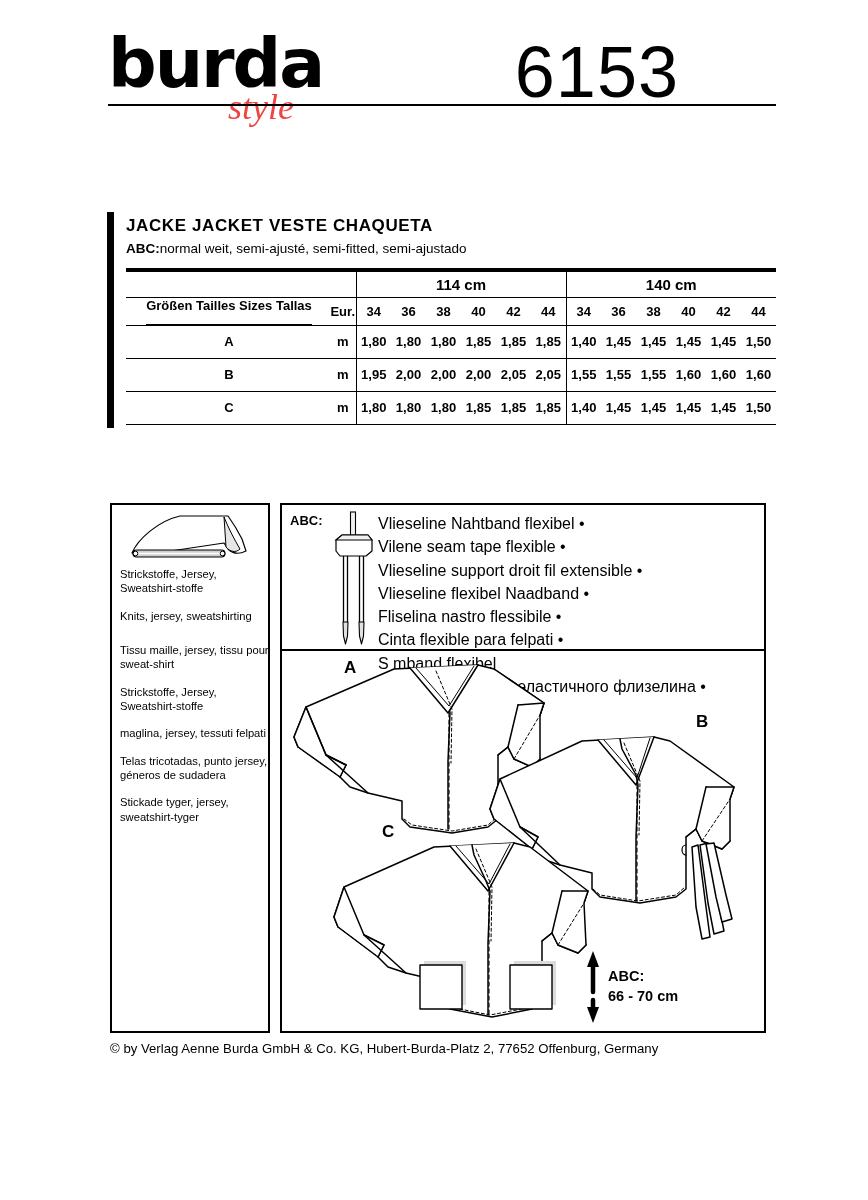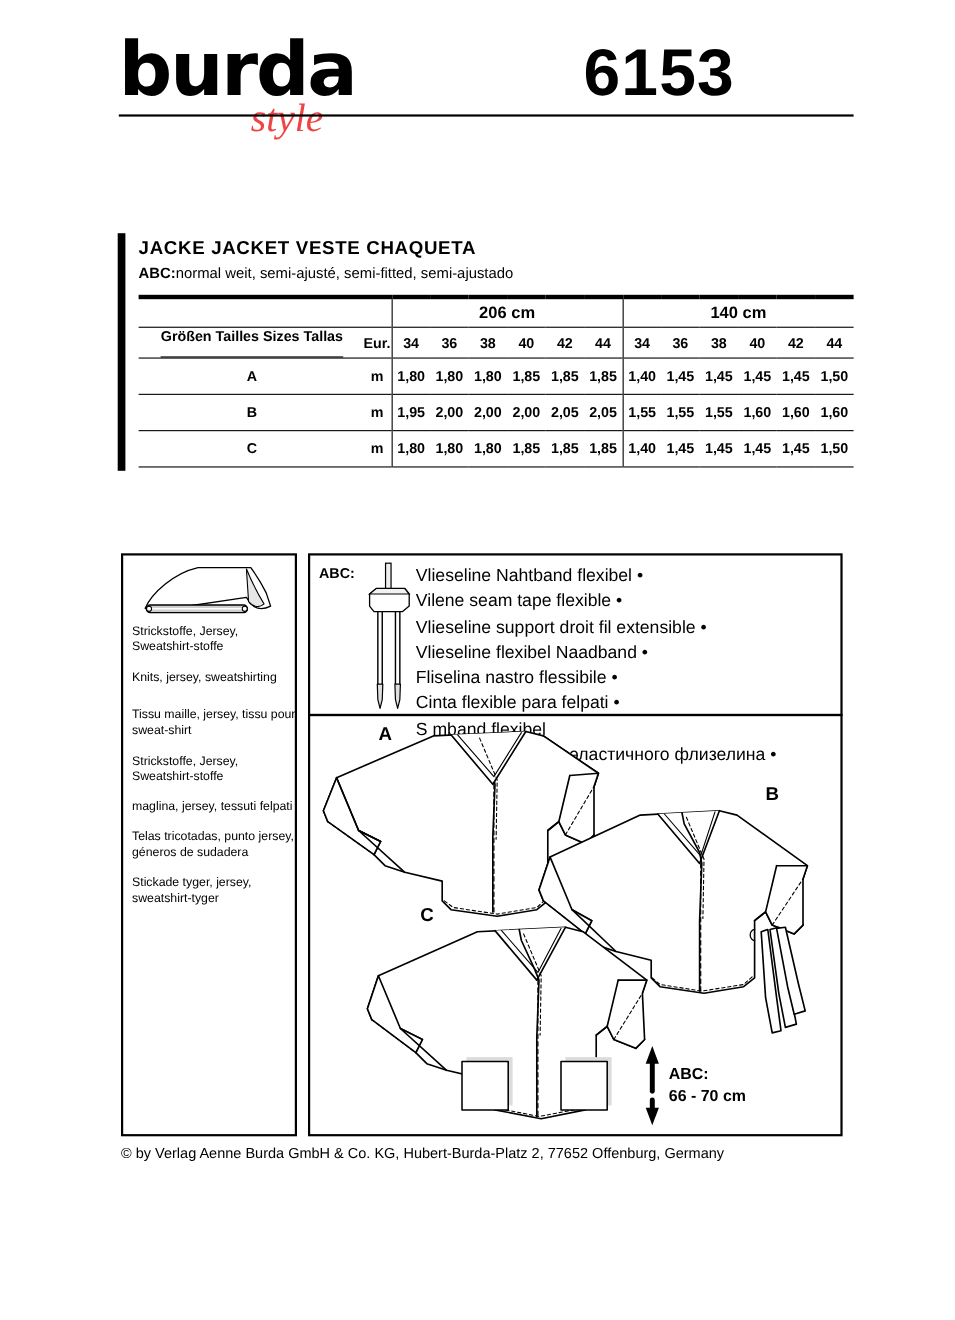--- a/index.html
+++ b/index.html
@@ -36,24 +36,24 @@
     position: absolute;
     left: 228px; top: 86px;
     font-family: "Liberation Serif", serif;
     font-size: 36px;
     font-style: italic;
     color: #ef4444;
     letter-spacing: 0px;
   }
   #pattern-number {
     position: absolute;
-    right: 92px; top: 36px;
+    right: 81px; top: 36px;
     font-family: "Liberation Sans", sans-serif;
-    font-size: 60px;
-    font-weight: bold;
+    font-size: 72px;
+    font-weight: normal;
     letter-spacing: 1px;
     line-height: 1;
   }
   #header-rule {
     position: absolute;
     left: 108px; top: 104px;
     width: 668px; height: 2px;
     background: #000;
   }
 
@@ -204,21 +204,21 @@
         <col style="width:35px">
         <col style="width:35px">
       <col style="width:35px">
         <col style="width:35px">
         <col style="width:35px">
     </colgroup>
     <tbody>
       <tr class="row-h">
         <td class="rule-top"></td>
         <td class="rule-top"></td>
-        <td class="rule-top vline-l grp-head" colspan="6">206 cm</td>
+        <td class="rule-top vline-l grp-head" colspan="6">114 cm</td>
         <td class="rule-top vline-l grp-head" colspan="6">140 cm</td>
       </tr>
       <tr class="row-h">
         <td class="rule-thin lbl-left"><span class="sizes-underline">Größen  Tailles  Sizes  Tallas</span></td>
         <td class="rule-thin">Eur.</td>
         <td class="rule-thin vline-l">34</td>
         <td class="rule-thin">36</td>
         <td class="rule-thin">38</td>
         <td class="rule-thin">40</td>
         <td class="rule-thin">42</td>

